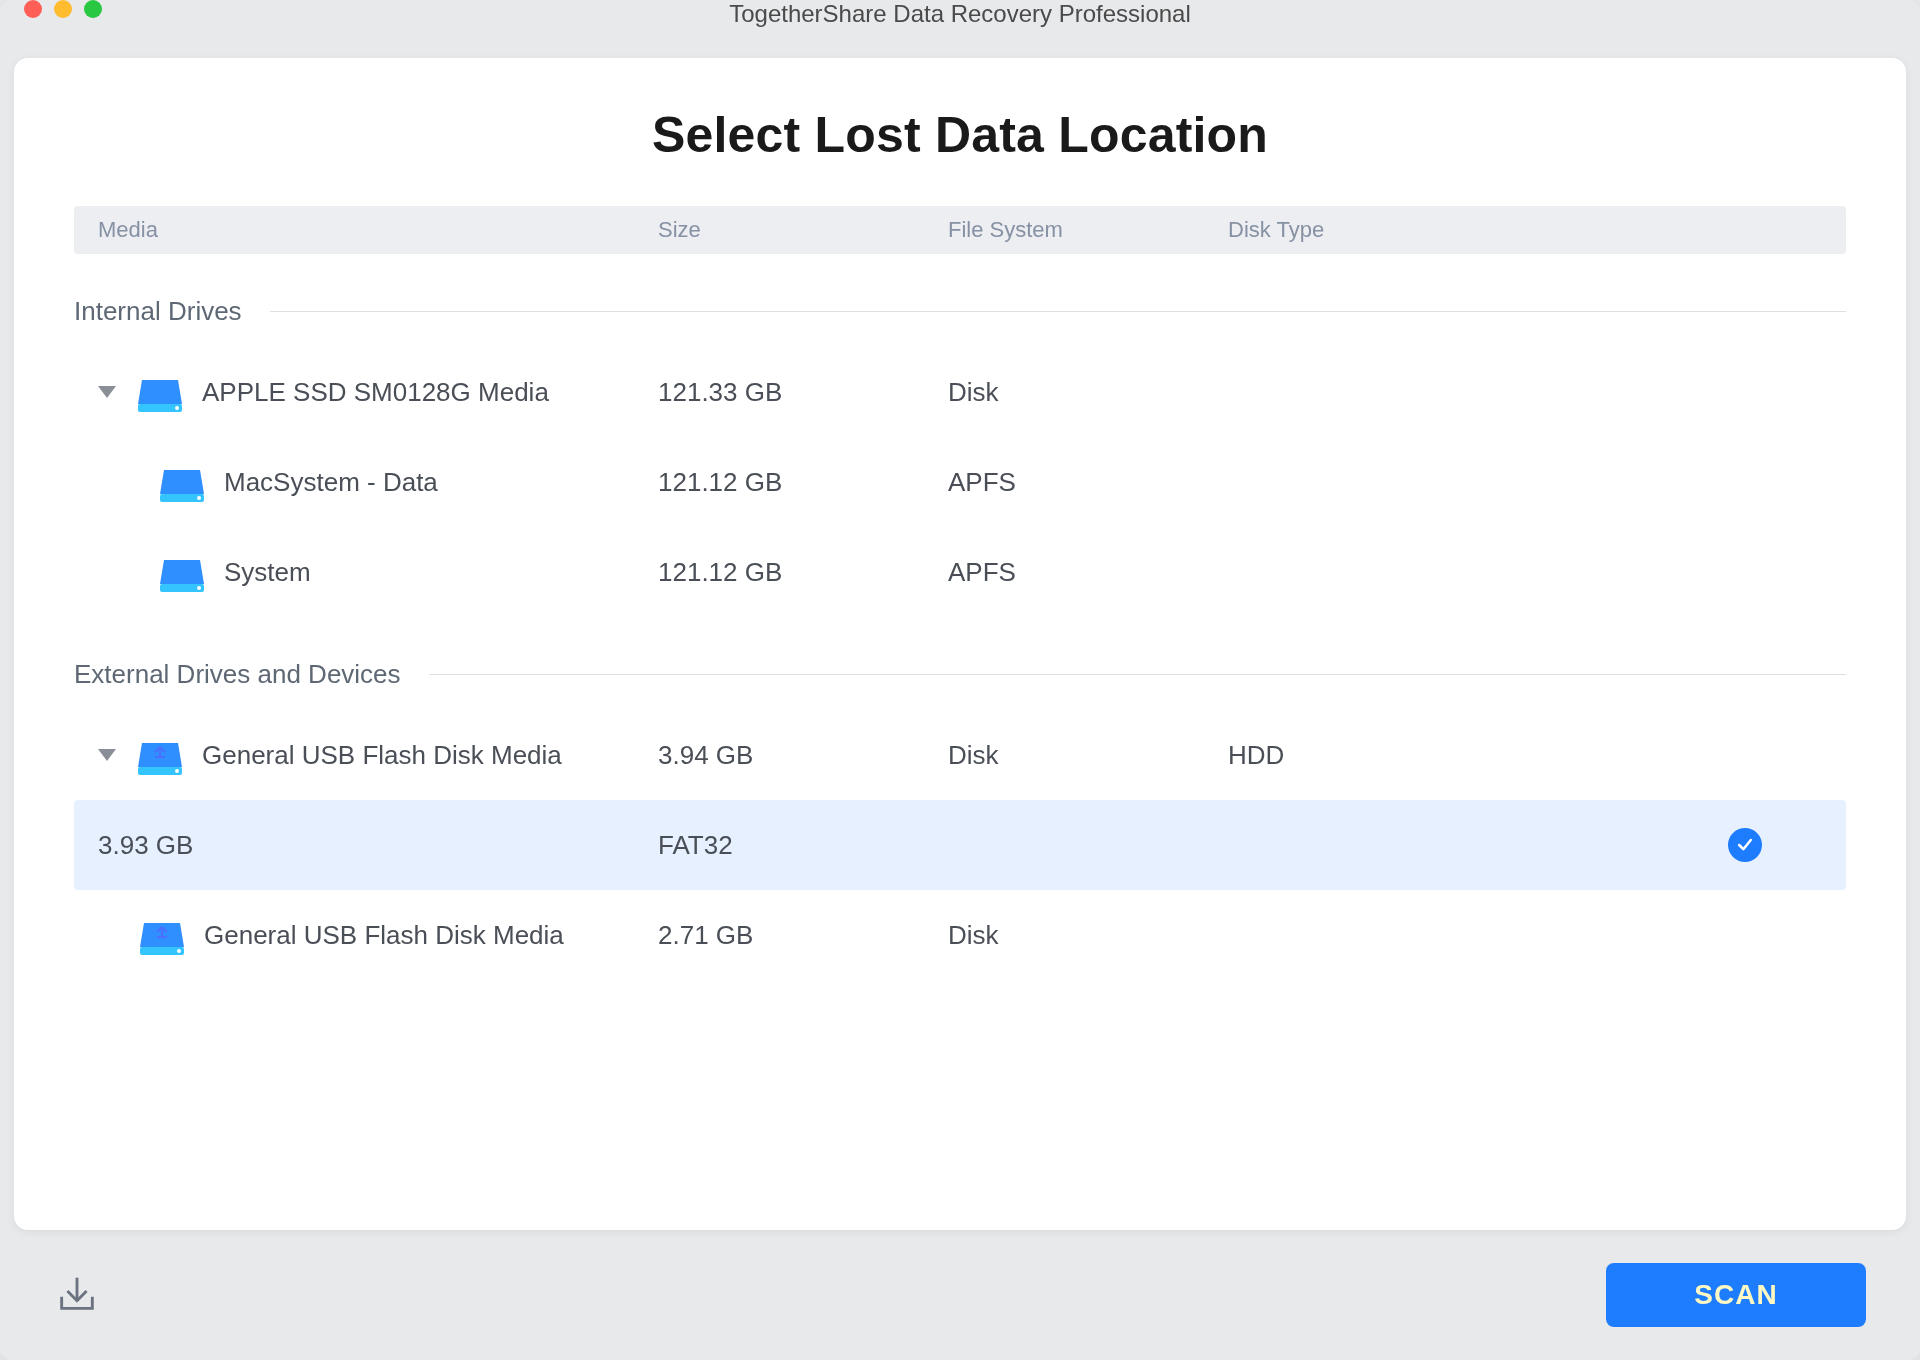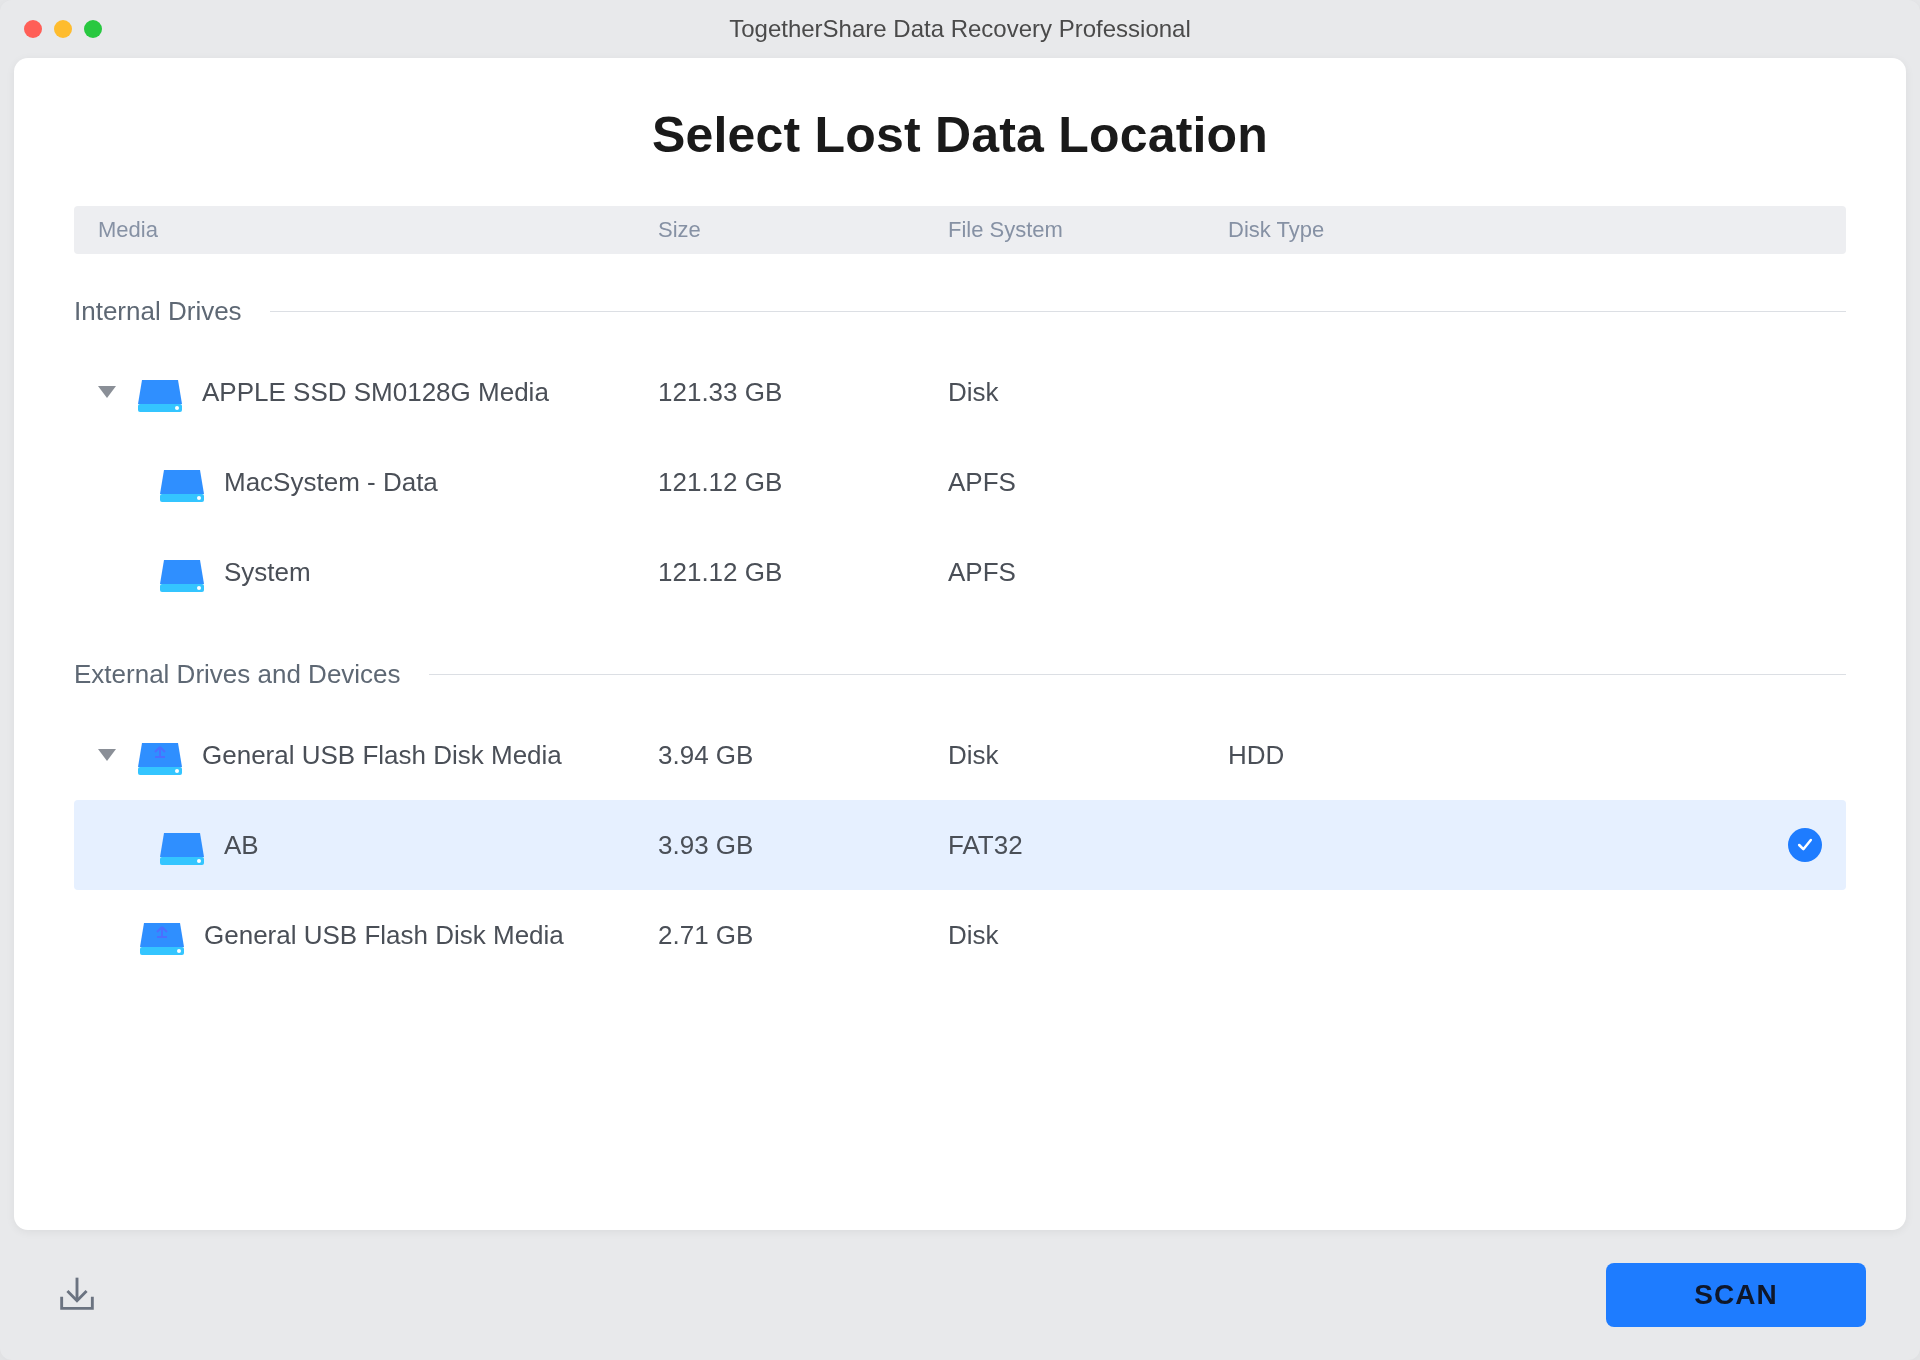--- a/index.html
+++ b/index.html
@@ -1,18 +1,18 @@
 <!DOCTYPE html>
 <html><head>
 <meta charset="utf-8">
 <style>
   * { box-sizing: border-box; margin: 0; padding: 0; }
   html, body { width: 1920px; height: 1360px; font-family: -apple-system, "Helvetica Neue", Arial, sans-serif; background: #e8e9eb; }
   .window { width: 1920px; height: 1360px; display: flex; flex-direction: column; background: #e8e9eb; border-radius: 12px; overflow: hidden; box-shadow: 0 4px 24px rgba(0,0,0,0.08); }
-  .titlebar { height: 58px; display: flex; align-items: center; padding: 0 24px; position: relative; }
+  .titlebar { height: 58px; display: flex; padding: 0 24px; position: relative; }
   .traffic { display: flex; gap: 12px; }
   .tl { width: 18px; height: 18px; border-radius: 50%; }
   .tl.red { background: #ff5f57; }
   .tl.yellow { background: #febc2e; }
   .tl.green { background: #28c840; }
   .titlebar .title { position: absolute; left: 0; right: 0; text-align: center; font-size: 24px; color: #4a4a4a; pointer-events: none; }
   .content {
     flex: 1;
     margin: 0 14px 0 14px;
     background: #ffffff;
@@ -60,21 +60,21 @@
   .check { width: 34px; height: 34px; border-radius: 50%; background: #1e7cff; display:flex; align-items:center; justify-content:center; }
   .check svg { width: 20px; height: 20px; }
   .footer {
     height: 130px;
     display: flex; align-items: center; justify-content: space-between;
     padding: 0 54px;
   }
   .import-icon svg { width: 46px; height: 46px; stroke:#6b7380; stroke-width:3; fill:none; }
   .scan-btn {
     width: 260px; height: 64px;
-    background: #1e7cff; color:#0f172a;
+    background: #1e7cff; color:#fef9c3;
     font-size: 28px; font-weight: 700; letter-spacing: 1px;
     border: none; border-radius: 8px; cursor: pointer;
   }
 </style>
 </head>
 <body>
 
 <div class="window">
   <div class="titlebar">
     <div class="traffic">
@@ -172,30 +172,20 @@
           </span>
           <span>General USB Flash Disk Media</span>
         </div>
         <div>3.94 GB</div>
         <div>Disk</div>
         <div>HDD</div>
         <div class="check-cell"></div>
       </div>
 
       <div class="row child selected">
-        <div class="name-cell">
-          <span class="drive-icon">
-            <svg viewBox="0 0 48 40">
-                <path d="M6 6 L42 6 L46 30 L2 30 Z" fill="#2f8fff"></path>
-                <rect x="2" y="30" width="44" height="8" rx="2" fill="#34c5ff"></rect>
-                <circle cx="41" cy="34" r="2" fill="#fff"></circle>
-              </svg>
-          </span>
-          <span>AB</span>
-        </div>
         <div>3.93 GB</div>
         <div>FAT32</div>
         <div></div>
         <div class="check-cell">
           <span class="check">
             <svg viewBox="0 0 24 24">
                 <path d="M5 12 l5 5 l9 -11" stroke="#fff" stroke-width="3" fill="none" stroke-linecap="round" stroke-linejoin="round"></path>
               </svg>
           </span>
         </div>

